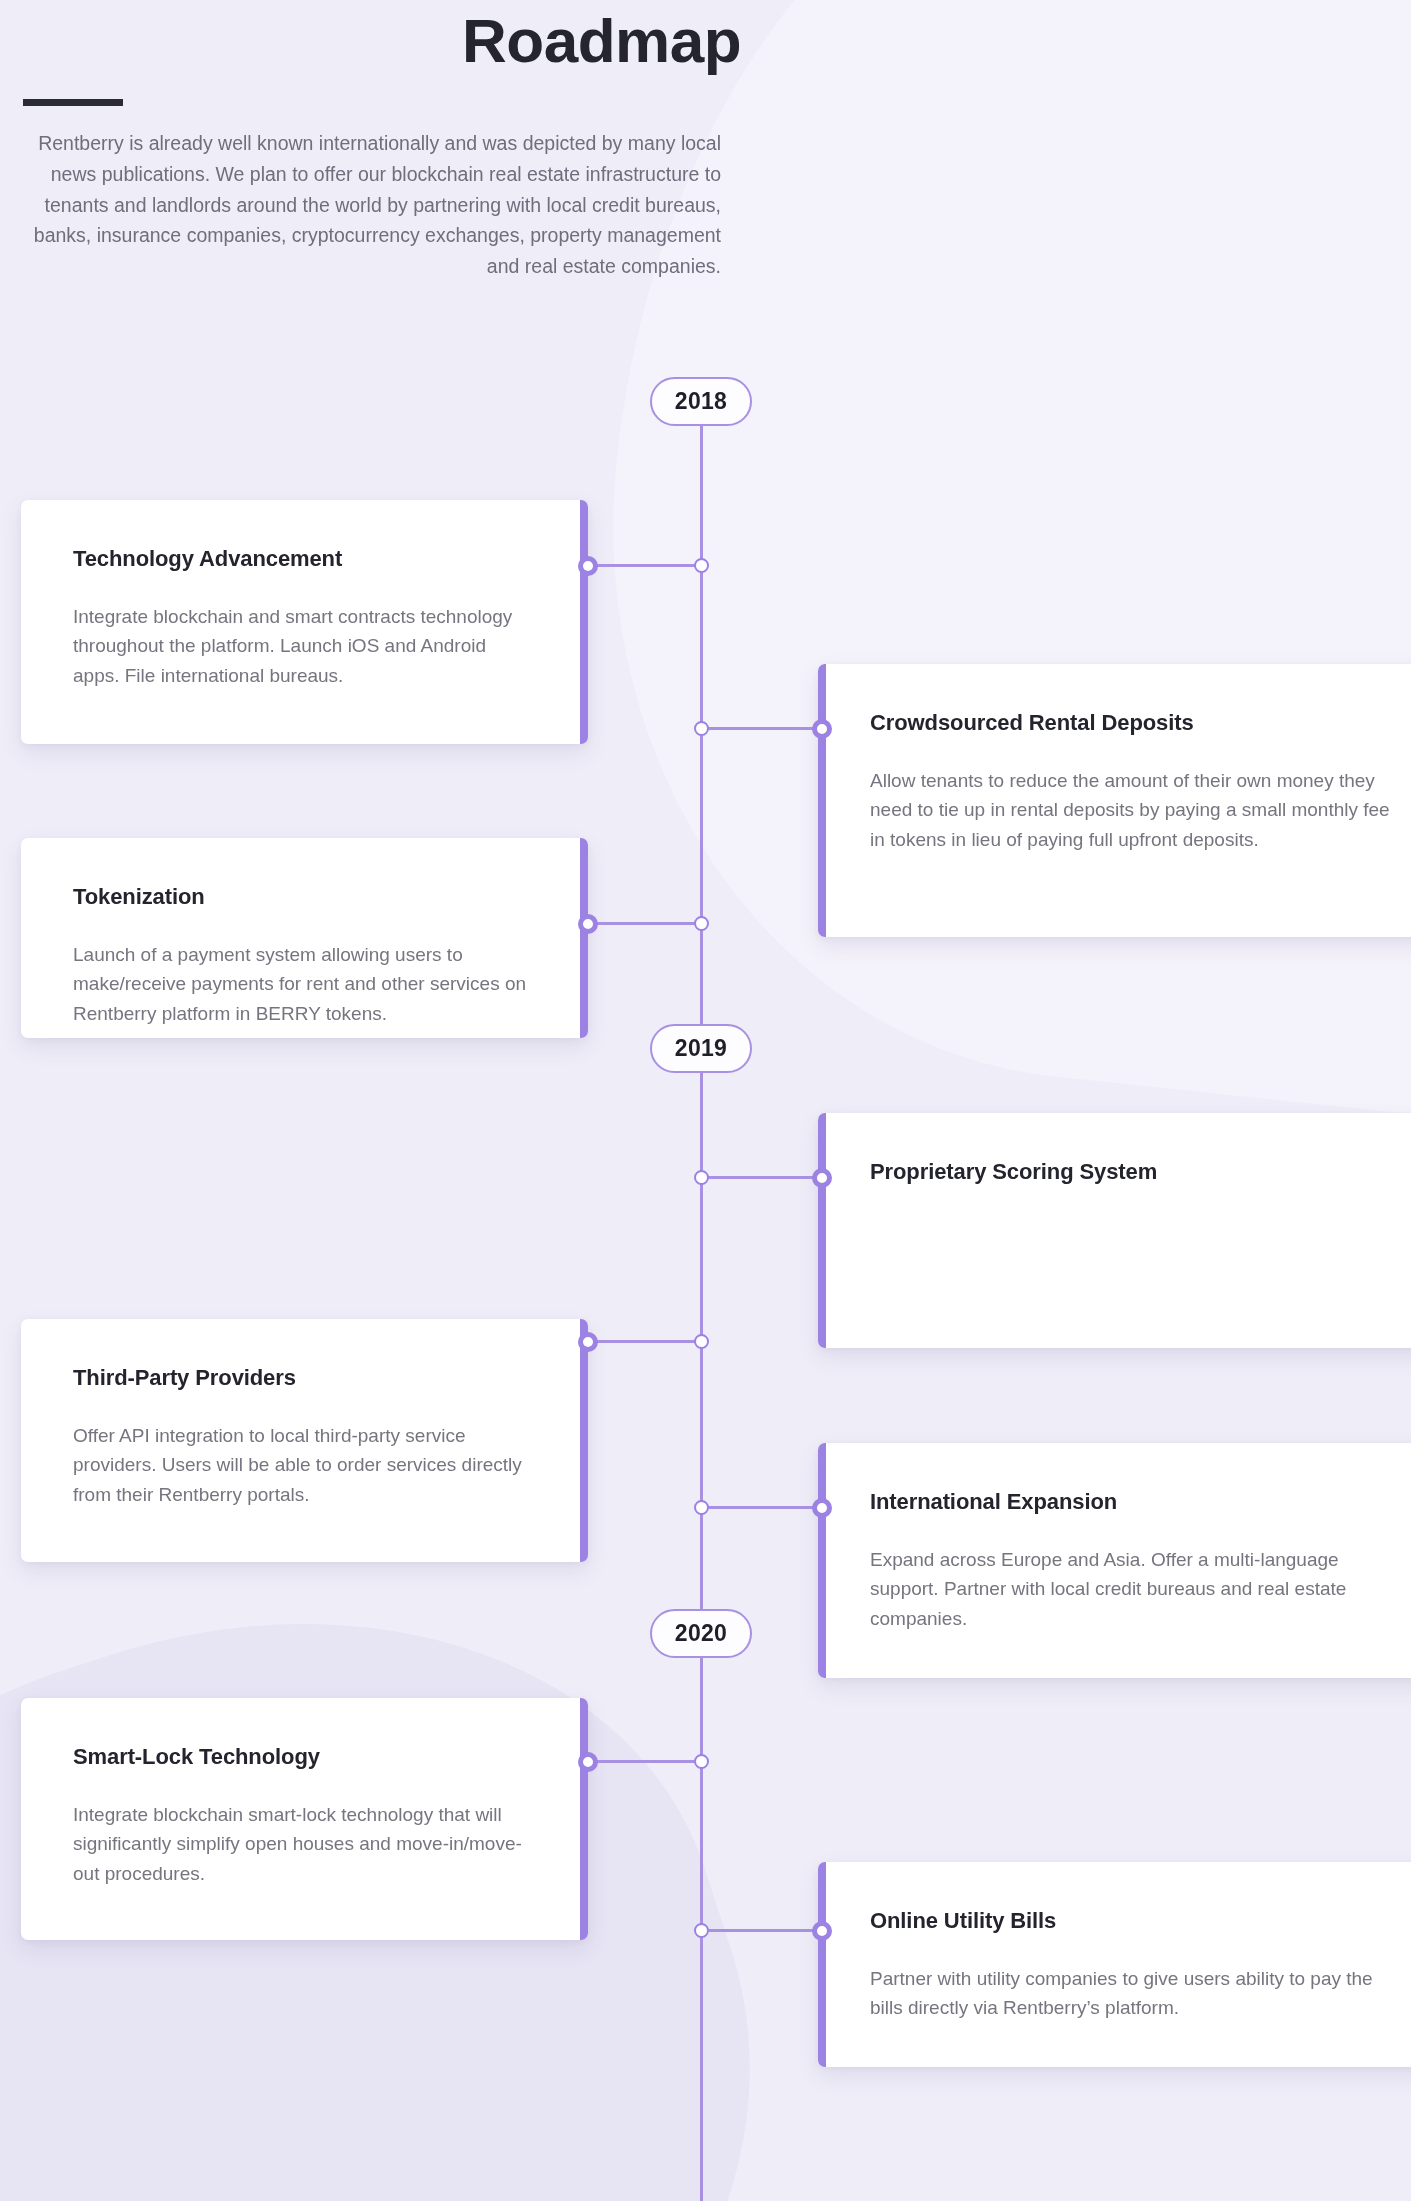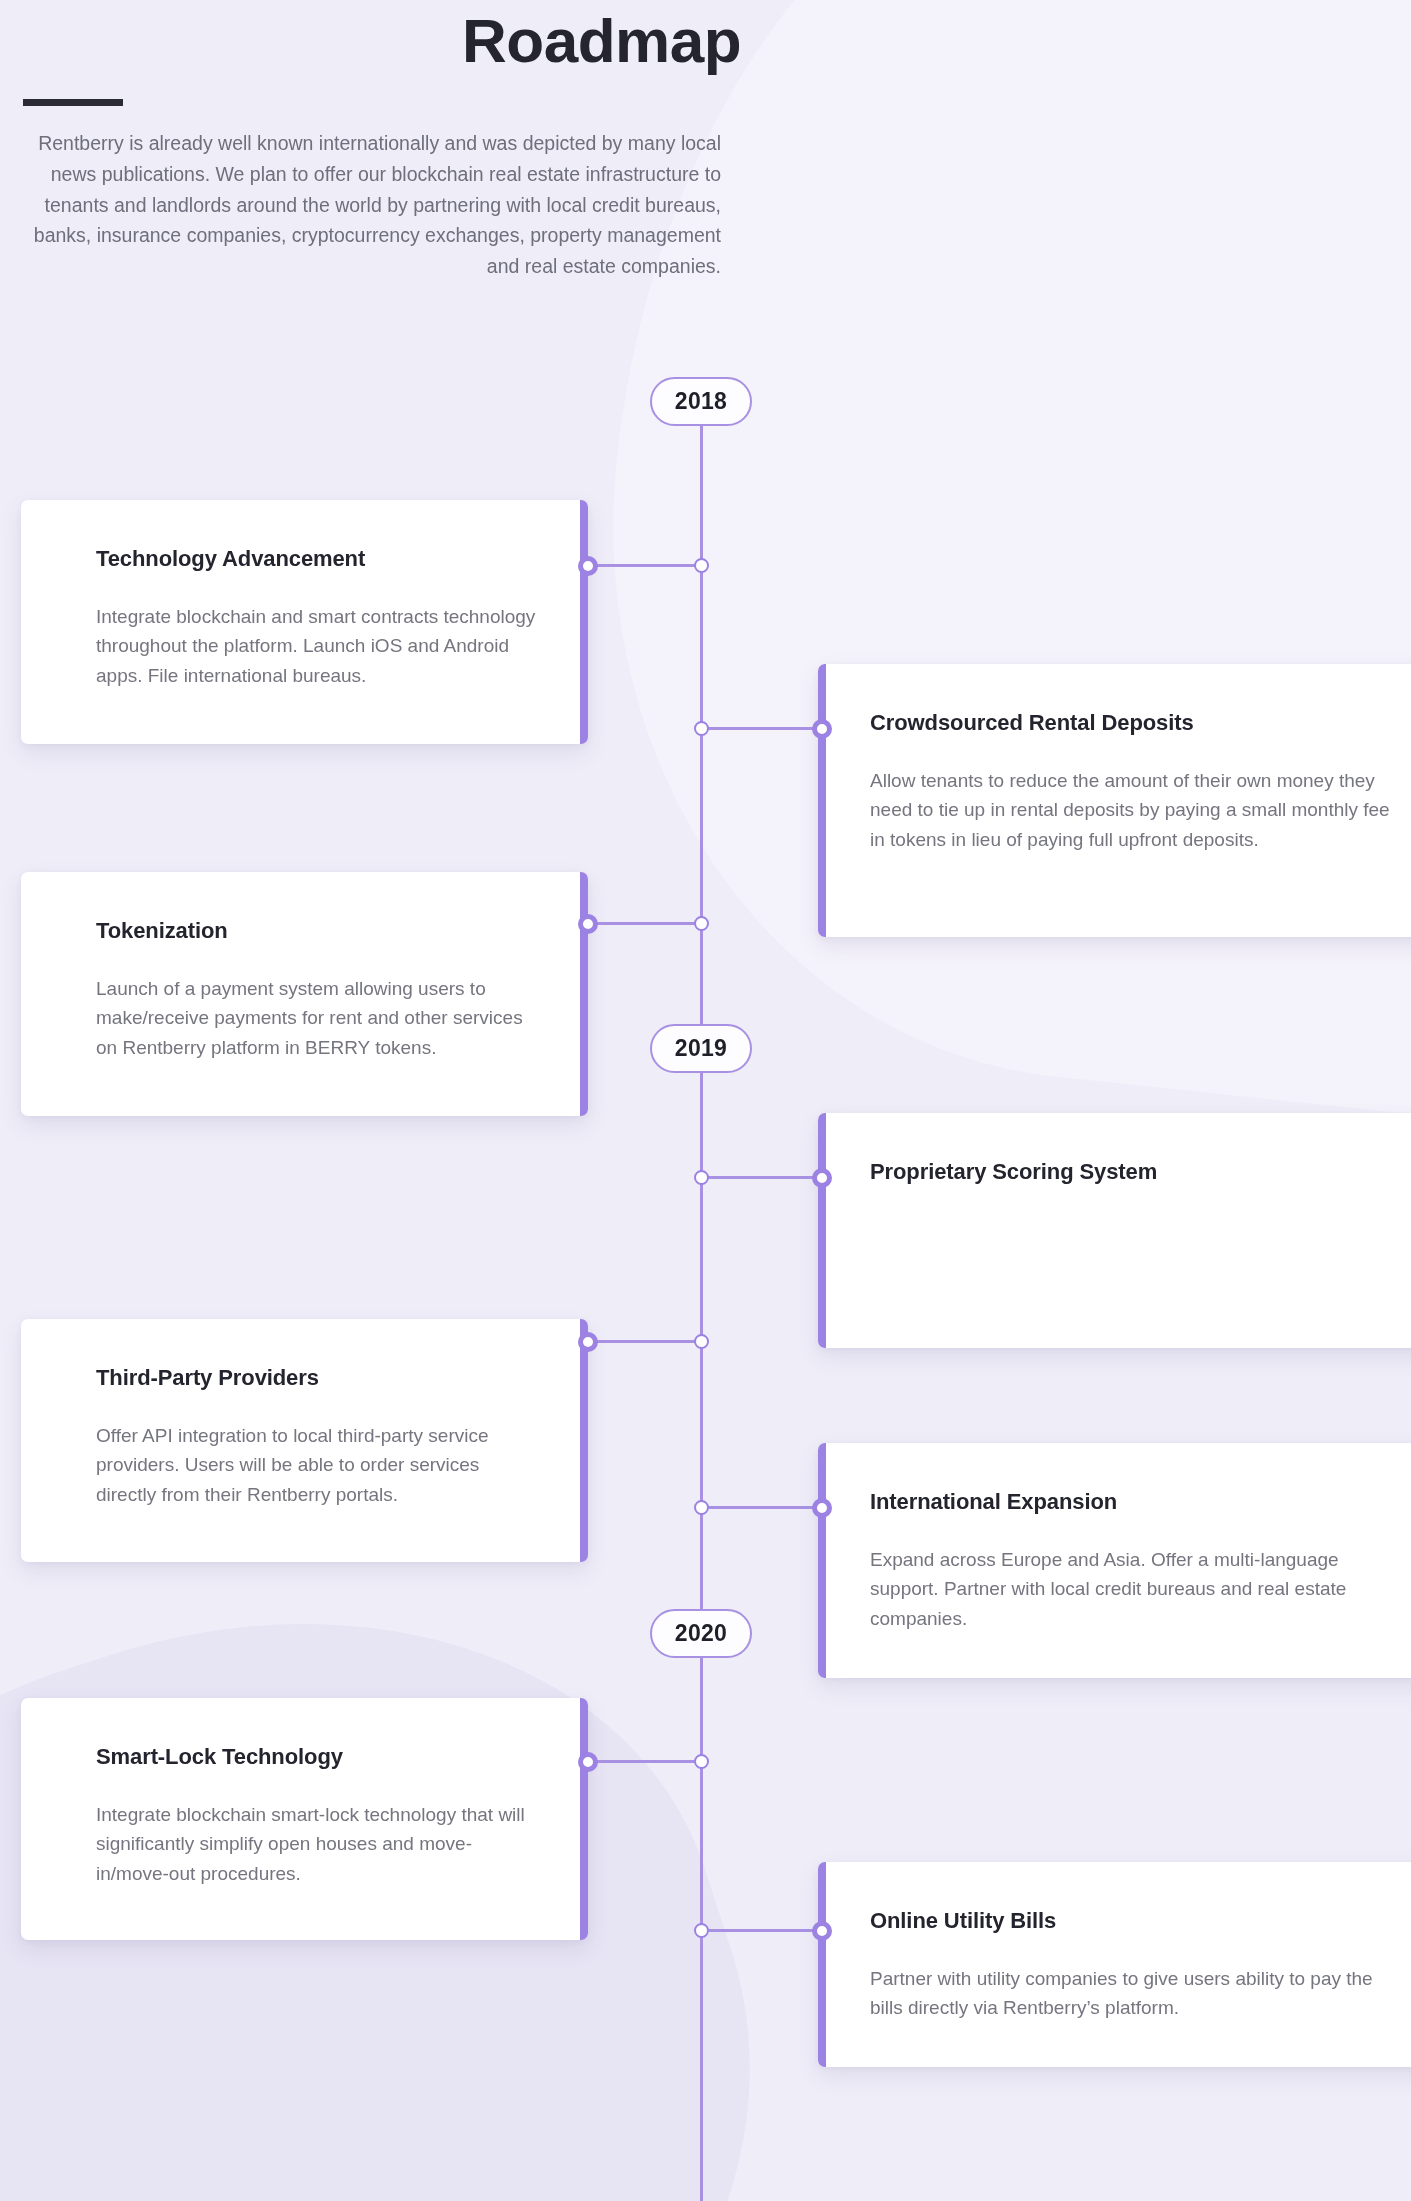--- a/index.html
+++ b/index.html
@@ -129,21 +129,21 @@
 
   
   .card {
     position: absolute;
     background: #ffffff;
     border-radius: 7px;
     box-shadow: 0 9px 22px rgba(80, 70, 130, 0.10),
                 0 2px 6px rgba(80, 70, 130, 0.06);
     z-index: 4;
   }
-  .card.left  { left: 21px;  width: 567px; padding-left: 23px; }
+  .card.left  { left: 21px;  width: 567px; }
   .card.right { left: 818px; width: 636px; }
 
   .card-inner { padding: 46px 52px 40px 52px; }
   .card.right .card-inner { padding-left: 52px; }
 
   .card-title {
     font-size: 22px;
     font-weight: bold;
     color: #24242e;
     letter-spacing: -0.1px;
@@ -249,21 +249,21 @@
     <div class="accent-bar"></div>
     <div class="card-inner">
       <div class="card-title">Crowdsourced Rental Deposits</div>
       <div class="card-desc">Allow tenants to reduce the amount of their own money they need to tie up in rental deposits by paying a small monthly fee in tokens in lieu of paying full upfront deposits.</div>
     </div>
   </div>
 
   <div class="connector left-side" style="top:922px"></div>
   <div class="axis-dot" style="top:916px"></div>
   <div class="card-dot on-left-card" style="top:914px"></div>
-  <div class="card left" style="top:872px;height:244px">
+  <div class="card left" style="top:838px;height:200px">
     <div class="accent-bar"></div>
     <div class="card-inner">
       <div class="card-title">Tokenization</div>
       <div class="card-desc">Launch of a payment system allowing users to make/receive payments for rent and other services on Rentberry platform in BERRY tokens.</div>
     </div>
   </div>
 
   <div class="connector right-side" style="top:1176px"></div>
   <div class="axis-dot" style="top:1170px"></div>
   <div class="card-dot on-right-card" style="top:1168px"></div>

